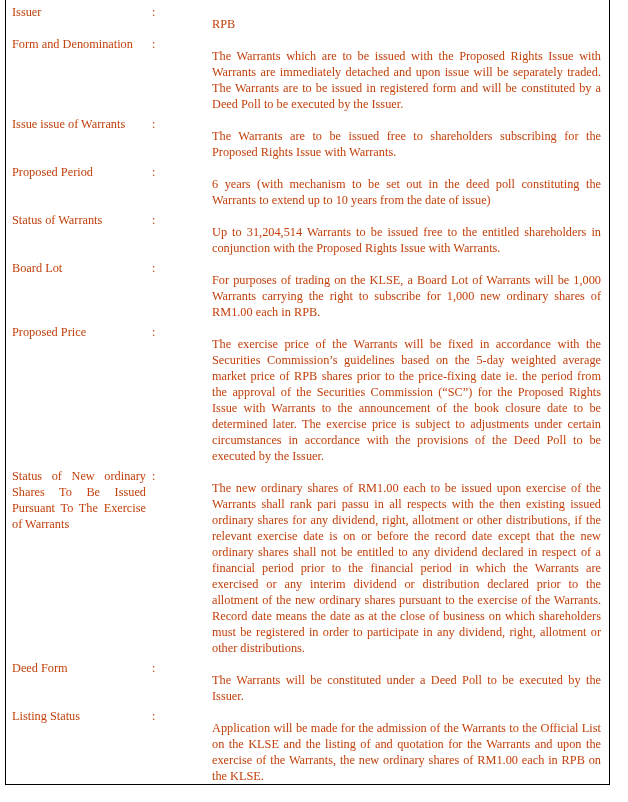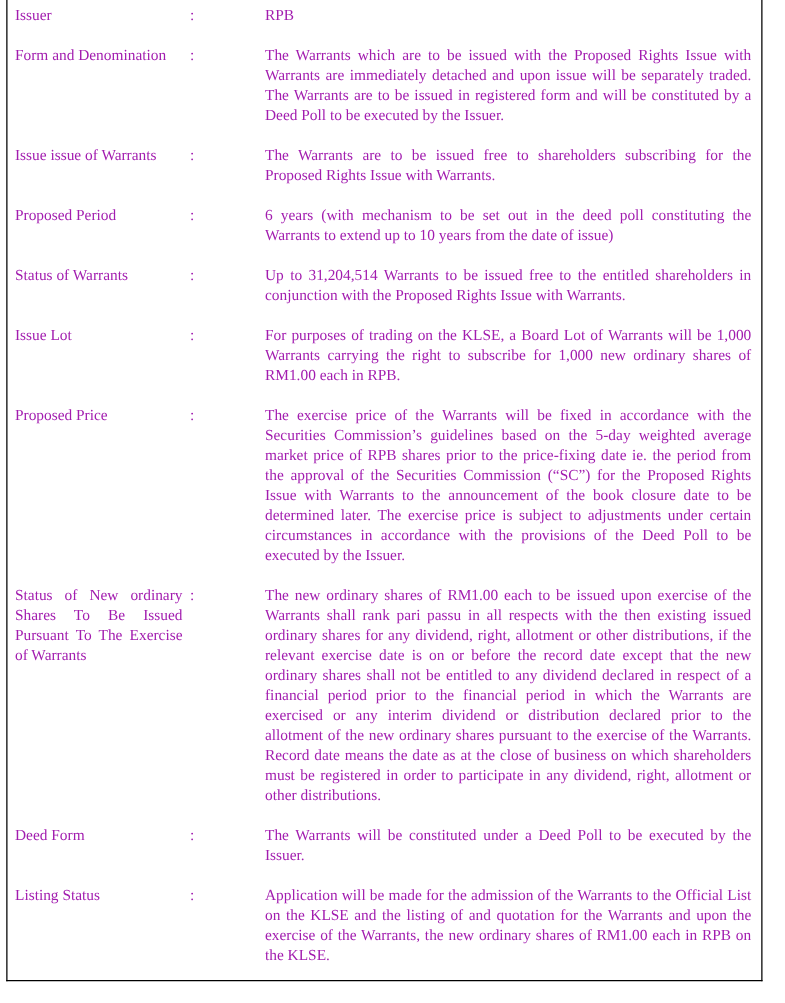--- a/index.html
+++ b/index.html
@@ -1,27 +1,27 @@
 <!DOCTYPE html>
 <html><head>
 <meta charset="utf-8">
 <style>
   html, body { margin: 0; padding: 0; background: #ffffff; }
   body { width: 628px; height: 802px; position: relative; overflow: hidden; }
   .box {
     position: absolute; left: 5px; top: 0px; width: 603px; height: 784px;
     border: 1px solid #000; border-top: none; box-sizing: content-box;
-    font-family: "Liberation Serif", serif; font-size: 12.3px; color: #a21caf;
+    font-family: "Liberation Serif", serif; font-size: 12.3px; color: #c2410c;
     line-height: 16px;
   }
   .row { position: absolute; left: 0; width: 603px; }
   .label { position: absolute; left: 6px; width: 134px; text-align: left; }
   .label.just { text-align: justify; text-align-last: left; }
   .colon { position: absolute; left: 146px; width: 8px; }
-  .value { position: absolute; left: 206px; width: 389px; text-align: justify; }
+  .value { position: absolute; left: 206px; width: 389px; text-align: justify; margin-top: 12px; }
 </style>
 </head>
 <body>
 
 <div class="box">
   <div class="row" style="top:4px">
     <div class="label">Issuer</div>
     <div class="colon">:</div>
     <div class="value">RPB</div>
   </div>
@@ -39,21 +39,21 @@
     <div class="label">Proposed Period</div>
     <div class="colon">:</div>
     <div class="value">6 years (with mechanism to be set out in the deed poll constituting the Warrants to extend up to 10 years from the date of issue)</div>
   </div>
   <div class="row" style="top:212px">
     <div class="label">Status of Warrants</div>
     <div class="colon">:</div>
     <div class="value">Up to 31,204,514 Warrants to be issued free to the entitled shareholders in conjunction with the Proposed Rights Issue with Warrants.</div>
   </div>
   <div class="row" style="top:260px">
-    <div class="label">Issue Lot</div>
+    <div class="label">Board Lot</div>
     <div class="colon">:</div>
     <div class="value">For purposes of trading on the KLSE, a Board Lot of Warrants will be 1,000 Warrants carrying the right to subscribe for 1,000 new ordinary shares of RM1.00 each in RPB.</div>
   </div>
   <div class="row" style="top:324px">
     <div class="label">Proposed Price</div>
     <div class="colon">:</div>
     <div class="value">The exercise price of the Warrants will be fixed in accordance with the Securities Commission’s guidelines based on the 5-day weighted average market price of RPB shares prior to the price-fixing date ie. the period from the approval of the Securities Commission (“SC”) for the Proposed Rights Issue with Warrants to the announcement of the book closure date to be determined later. The exercise price is subject to adjustments under certain circumstances in accordance with the provisions of the Deed Poll to be executed by the Issuer.</div>
   </div>
   <div class="row" style="top:468px">
     <div class="label just">Status of New ordinary Shares To Be Issued Pursuant To The Exercise of Warrants</div>

